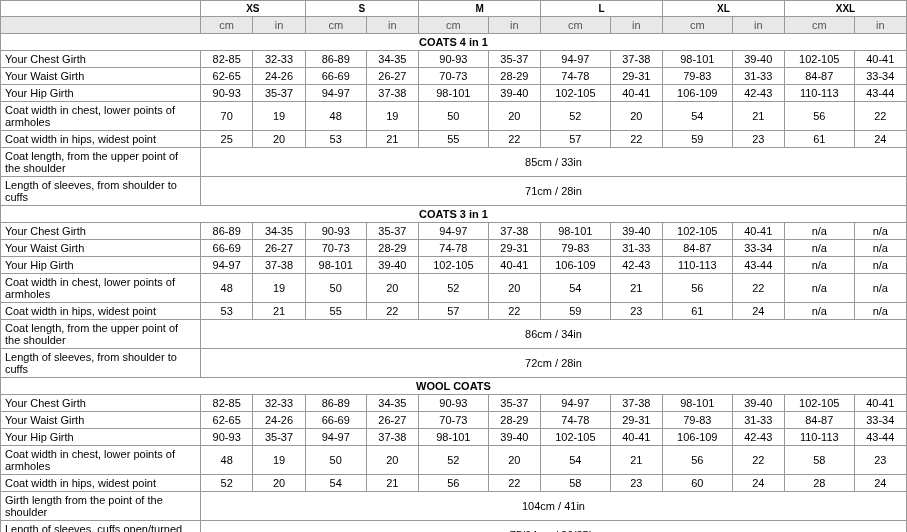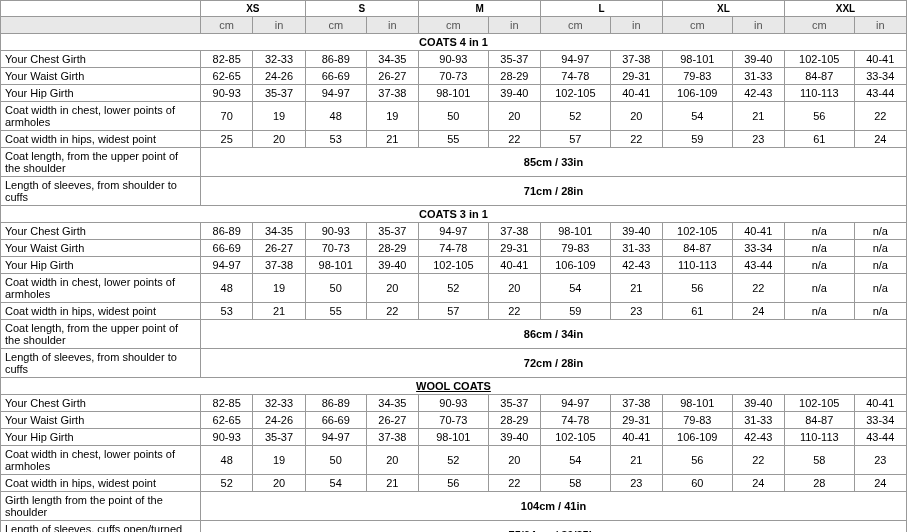--- a/index.html
+++ b/index.html
@@ -40,21 +40,20 @@
       font-weight: bold;
       background: #fff;
       text-align: center;
     }
     .data-row td {
       background: #fff;
     }
     .span-all {
       text-align: center;
       font-style: normal;
-      font-weight: bold;
     }
     .unit-label {
       color: #1a6aaa;
       font-size: 10px;
     }
   </style>
 </head>
 <body>
 
 <table>
@@ -251,21 +250,21 @@
       </tr>
       <tr class="data-row">
         <td class="label-cell">Coat length, from the upper point of the shoulder</td>
         <td colspan="12" class="span-all">86cm / 34in</td>
       </tr>
       <tr class="data-row">
         <td class="label-cell">Length of sleeves, from shoulder to cuffs</td>
         <td colspan="12" class="span-all">72cm / 28in</td>
       </tr>
       <tr class="section-header">
-        <td colspan="13" style="font-weight: bold; text-decoration: underline;">WOOL COATS</td>
+        <td colspan="13" style="font-weight: bold;">WOOL COATS</td>
       </tr>
       <tr class="data-row">
         <td class="label-cell">Your Chest Girth</td>
         <td>82-85</td>
         <td>32-33</td>
         <td>86-89</td>
         <td>34-35</td>
         <td>90-93</td>
         <td>35-37</td>
         <td>94-97</td>

